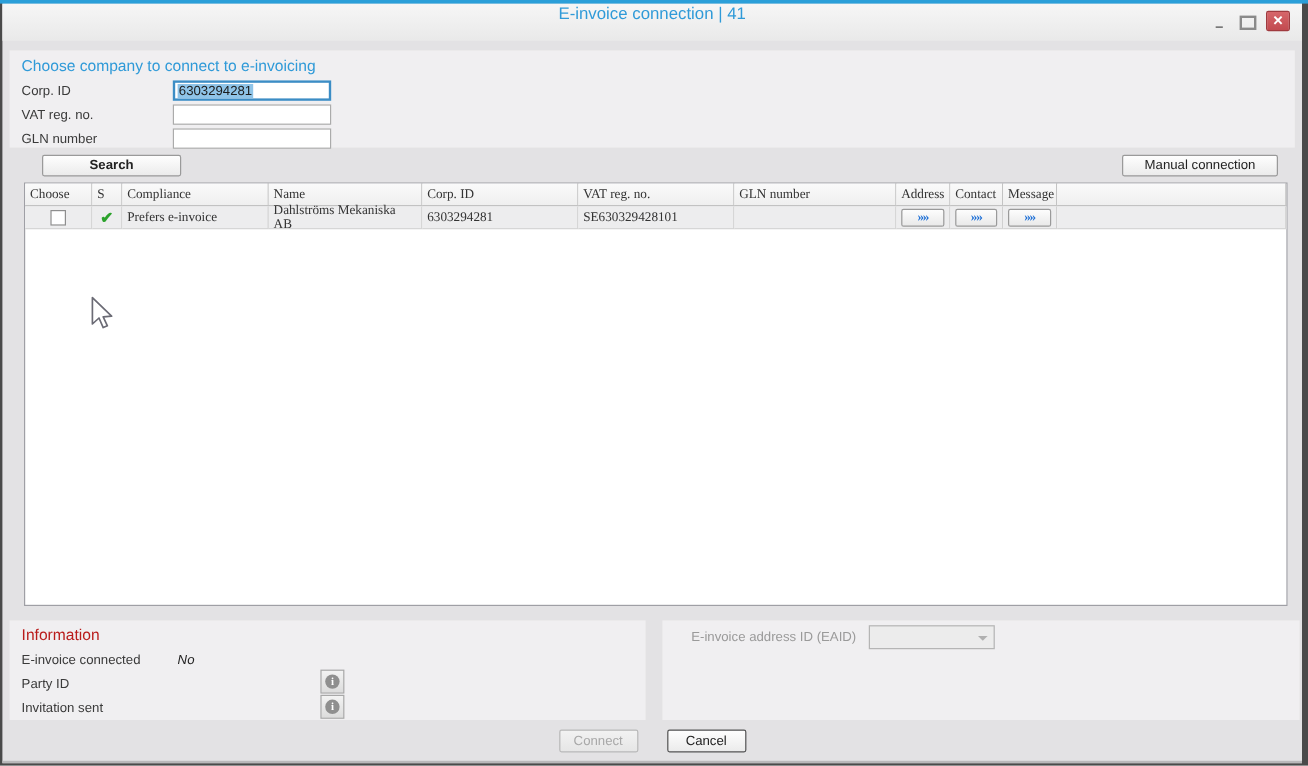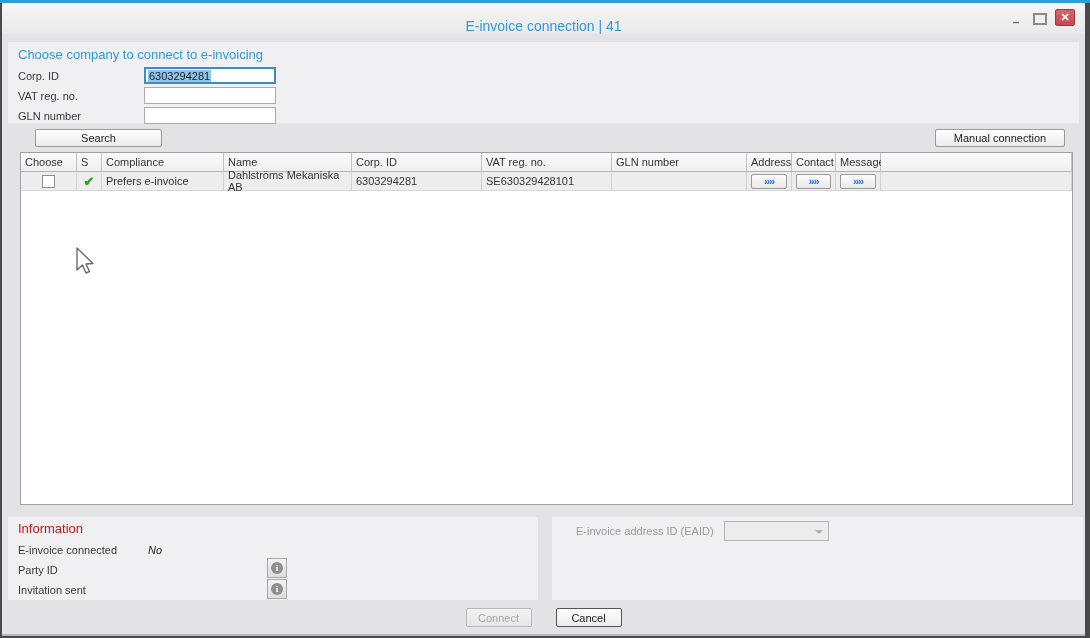--- a/index.html
+++ b/index.html
@@ -13,21 +13,21 @@
   }
   .accent-line { position:absolute; left:0; top:0; width:1090px; height:3px; background:#2b9fd9; z-index:5; }
   .window {
     position:absolute; left:2px; top:0; width:1083px; height:636px;
     background:#e3e2e4; border-bottom:2px solid #b9b8ba;
   }
   
   .titlebar {
     position:absolute; left:0; top:3px; width:100%; height:31px;
     background:linear-gradient(#f6f6f6,#e9e9e9);
-    display:flex; align-items:flex-end; justify-content:center;
+    display:flex; align-items:flex-start; justify-content:center;
   }
   .title-text { color:#2f9ad8; font-size:14px; }
   .win-controls { position:absolute; right:10px; top:6px; display:flex; align-items:center; gap:8px; }
   .btn-min { width:18px; height:16px; display:flex; align-items:flex-end; justify-content:center; color:#666; font-weight:bold; cursor:default; }
   .btn-min span { line-height:8px; }
   .btn-max { width:14px; height:12px; border:2px solid #8a8a8a; background:transparent; margin-top:2px; }
   .btn-close {
     width:20px; height:17px; background:linear-gradient(#d6666a,#c24a50); border:1px solid #a03a3f;
     border-radius:2px; color:#fff; font-size:11px; font-weight:bold;
     display:flex; align-items:center; justify-content:center;
@@ -46,28 +46,28 @@
   }
   .tbox.focused { border:2px solid #3c8dc5; }
   .tbox .selected { background:#8fc4e8; color:#1c1c1c; padding:0 1px; }
   .tbox input { border:none; outline:none; width:100%; height:100%; font-size:11px; background:transparent; font-family:"Liberation Sans",sans-serif; }
   
   .btn {
     background:linear-gradient(#fefefe,#ebebeb); border:1px solid #9a9a9a; border-radius:2px;
     font-size:11px; color:#222; display:flex; align-items:center; justify-content:center;
     font-family:"Liberation Sans",sans-serif;
   }
-  .search-btn { position:absolute; left:33px; top:129px; width:127px; height:18px; }
+  .search-btn { position:absolute; left:33px; top:129px; width:116px; height:18px;font-weight:bold; }
   .manual-btn { position:absolute; right:20px; top:129px; width:130px; height:18px; }
   
   .table-wrap {
     position:absolute; left:18px; top:152px; width:1053px; height:353px;
     background:#fff; border:1px solid #9f9fa5;
   }
-  .tgrid { display:grid; grid-template-columns:56px 25px 122px 128px 130px 130px 135px 45px 44px 45px 1fr; }
+  .tgrid { display:grid; grid-template-columns:56px 25px 122px 128px 130px 130px 135px 45px 44px 45px 1fr;font-family:Liberation Serif, serif; }
   .th {
     background:linear-gradient(#fafafa,#efefef);
     border-right:1px solid #c3c3c3; border-bottom:1px solid #b3b3b3;
     font-size:11px; color:#333; padding:2px 4px; height:19px; display:flex; align-items:center;
   }
   .td {
     border-right:1px solid #d0d0d0; border-bottom:1px solid #d6d6d6;
     font-size:11px; color:#333; padding:1px 4px; height:19px;
     display:flex; align-items:center; background:#ededee;
   }

